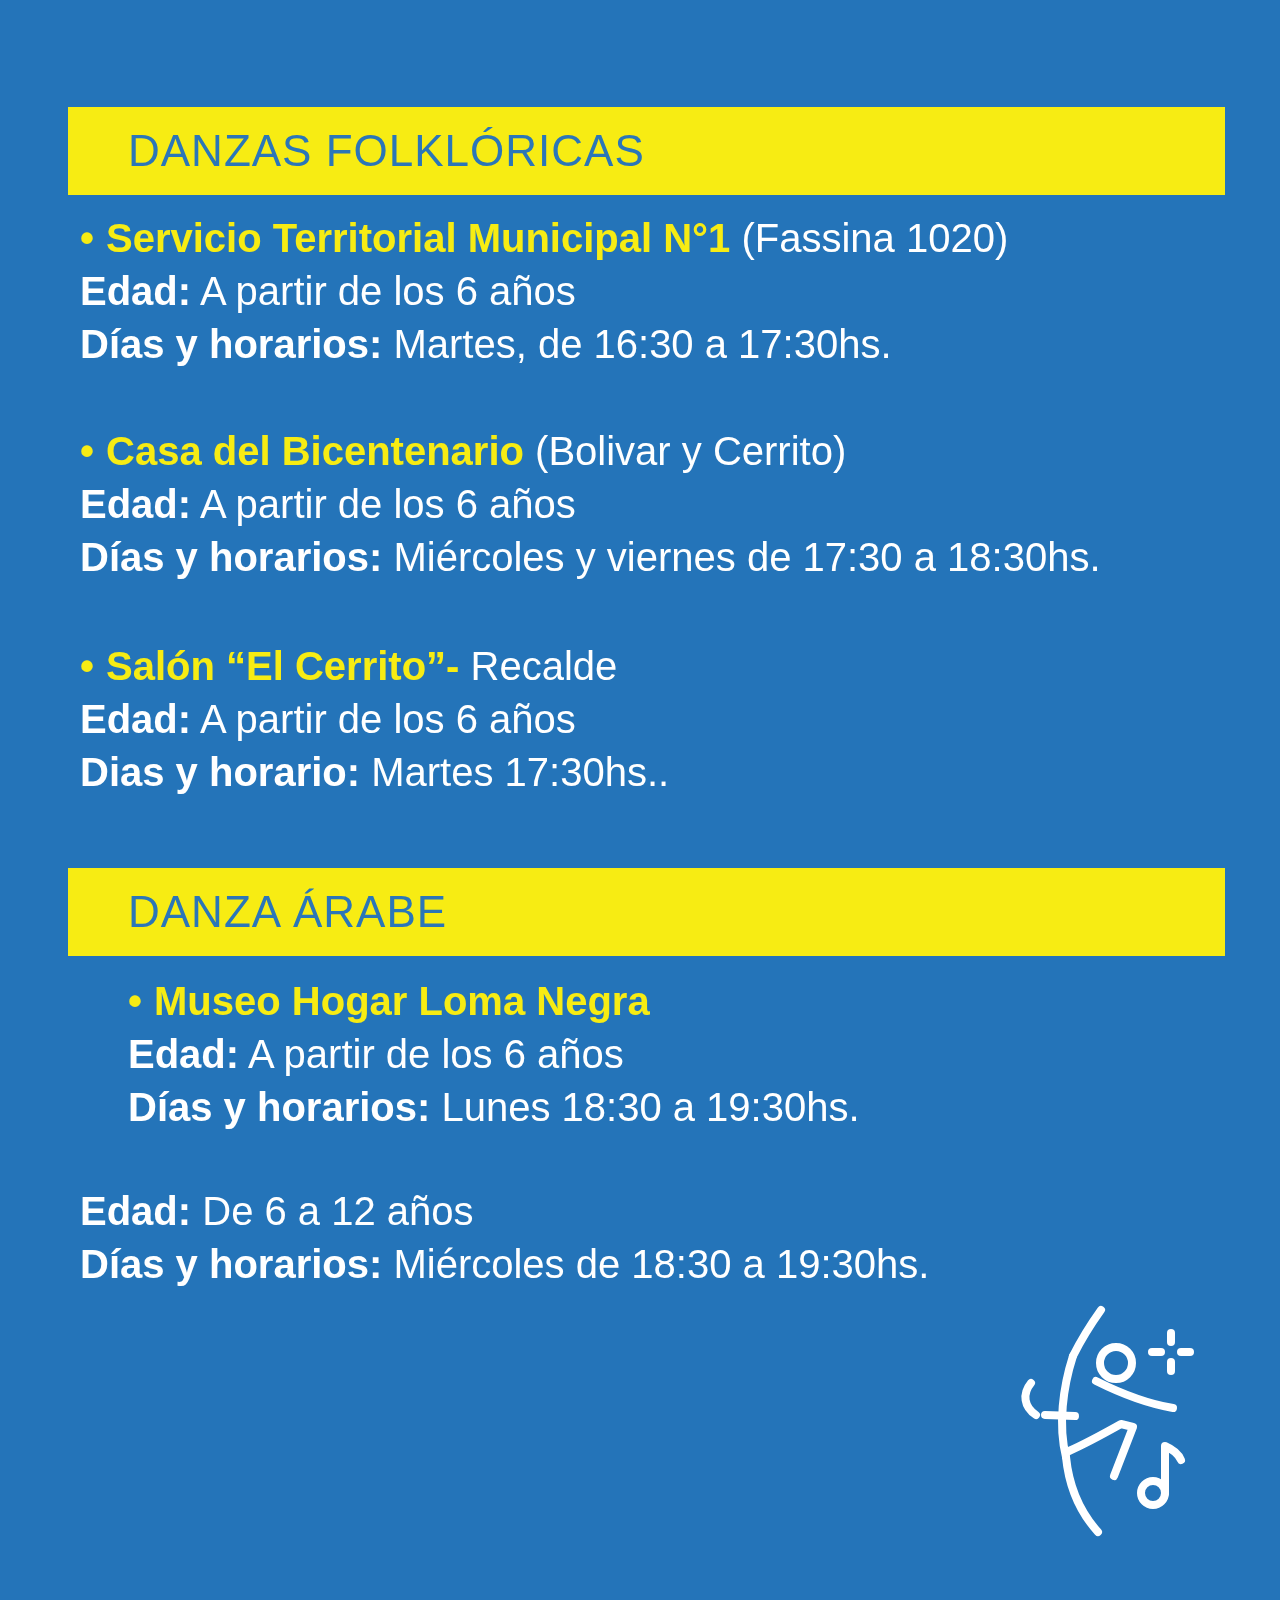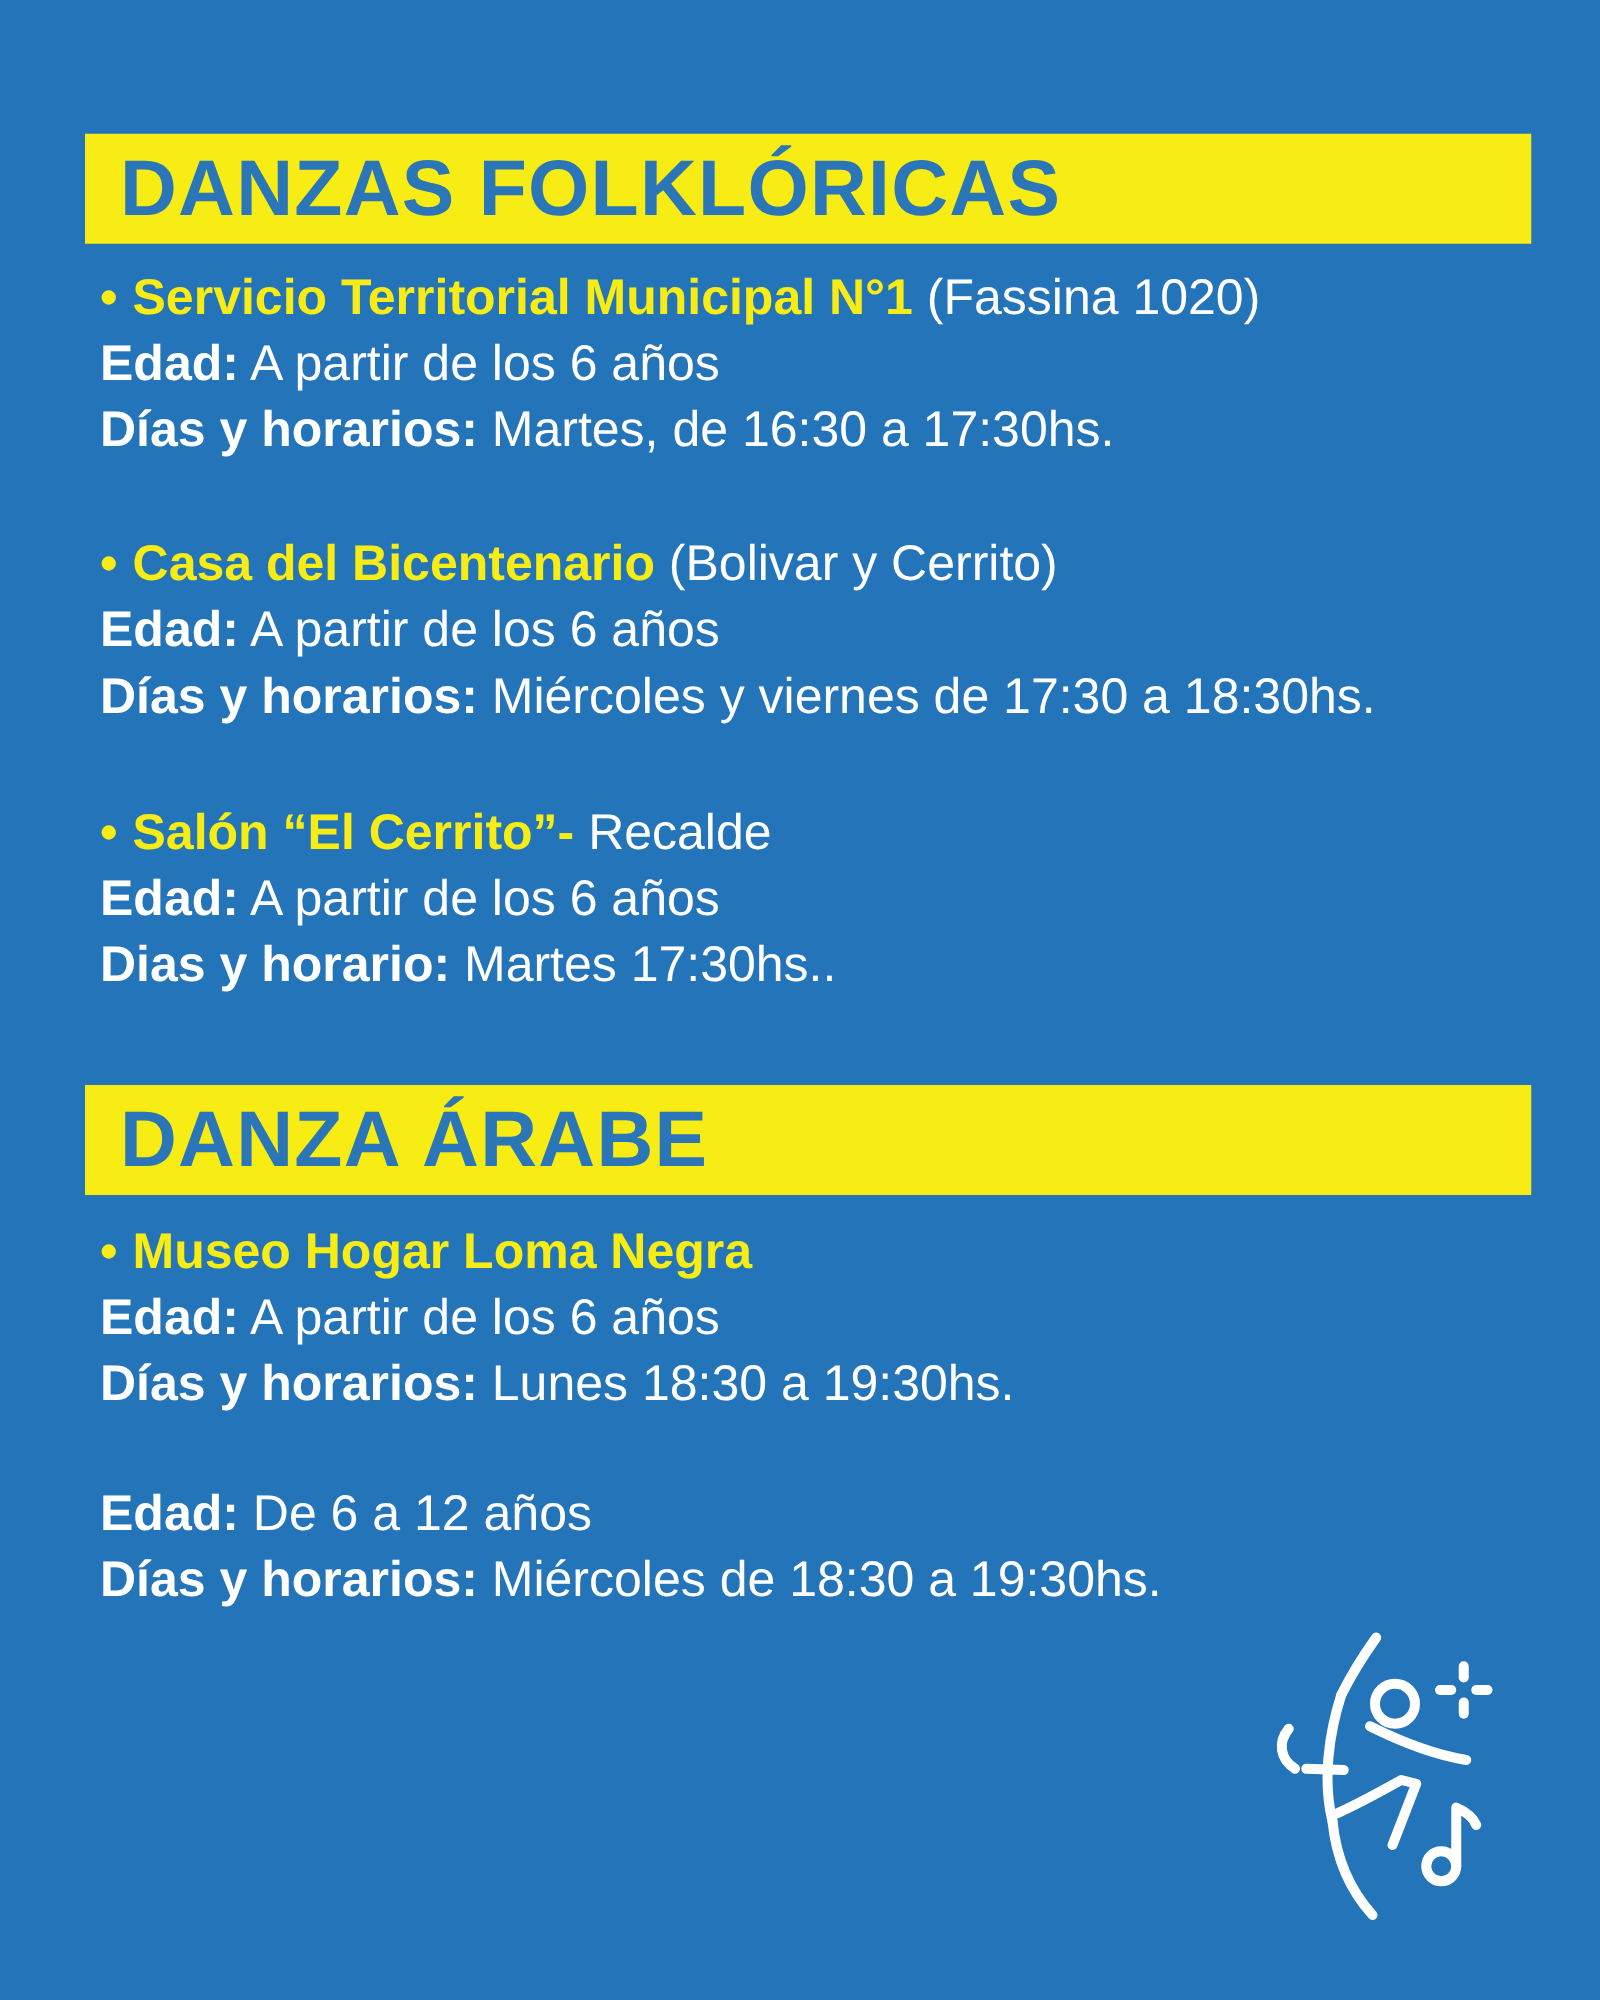--- a/index.html
+++ b/index.html
@@ -15,31 +15,31 @@
   .bar {
     position: absolute;
     left: 68px; width: 1157px; height: 88px;
     background: #f7ec13;
     display: flex; align-items: center;
   }
   .bar--1 { top: 107px; }
   .bar--2 { top: 868px; }
   .bar-title {
     color: #2b76b8;
-    font-size: 63px;
-    font-weight: bold;
-    padding-left: 28px;
+    font-size: 44px;
+    font-weight: normal;
+    padding-left: 60px;
     letter-spacing: 1px;
   }
 
   .item { position: absolute; left: 80px; right: 40px; }
   .item--1 { top: 212px; }
   .item--2 { top: 425px; }
   .item--3 { top: 640px; }
-  .item--4 { top: 975px; }
+  .item--4 { top: 975px; margin-left: 48px; }
   .item--5 { top: 1185px; }
 
   .line {
     font-size: 40px;
     line-height: 53px;
     color: #ffffff;
     white-space: pre-wrap;
   }
   .bullet {
     color: #f7ec13;

